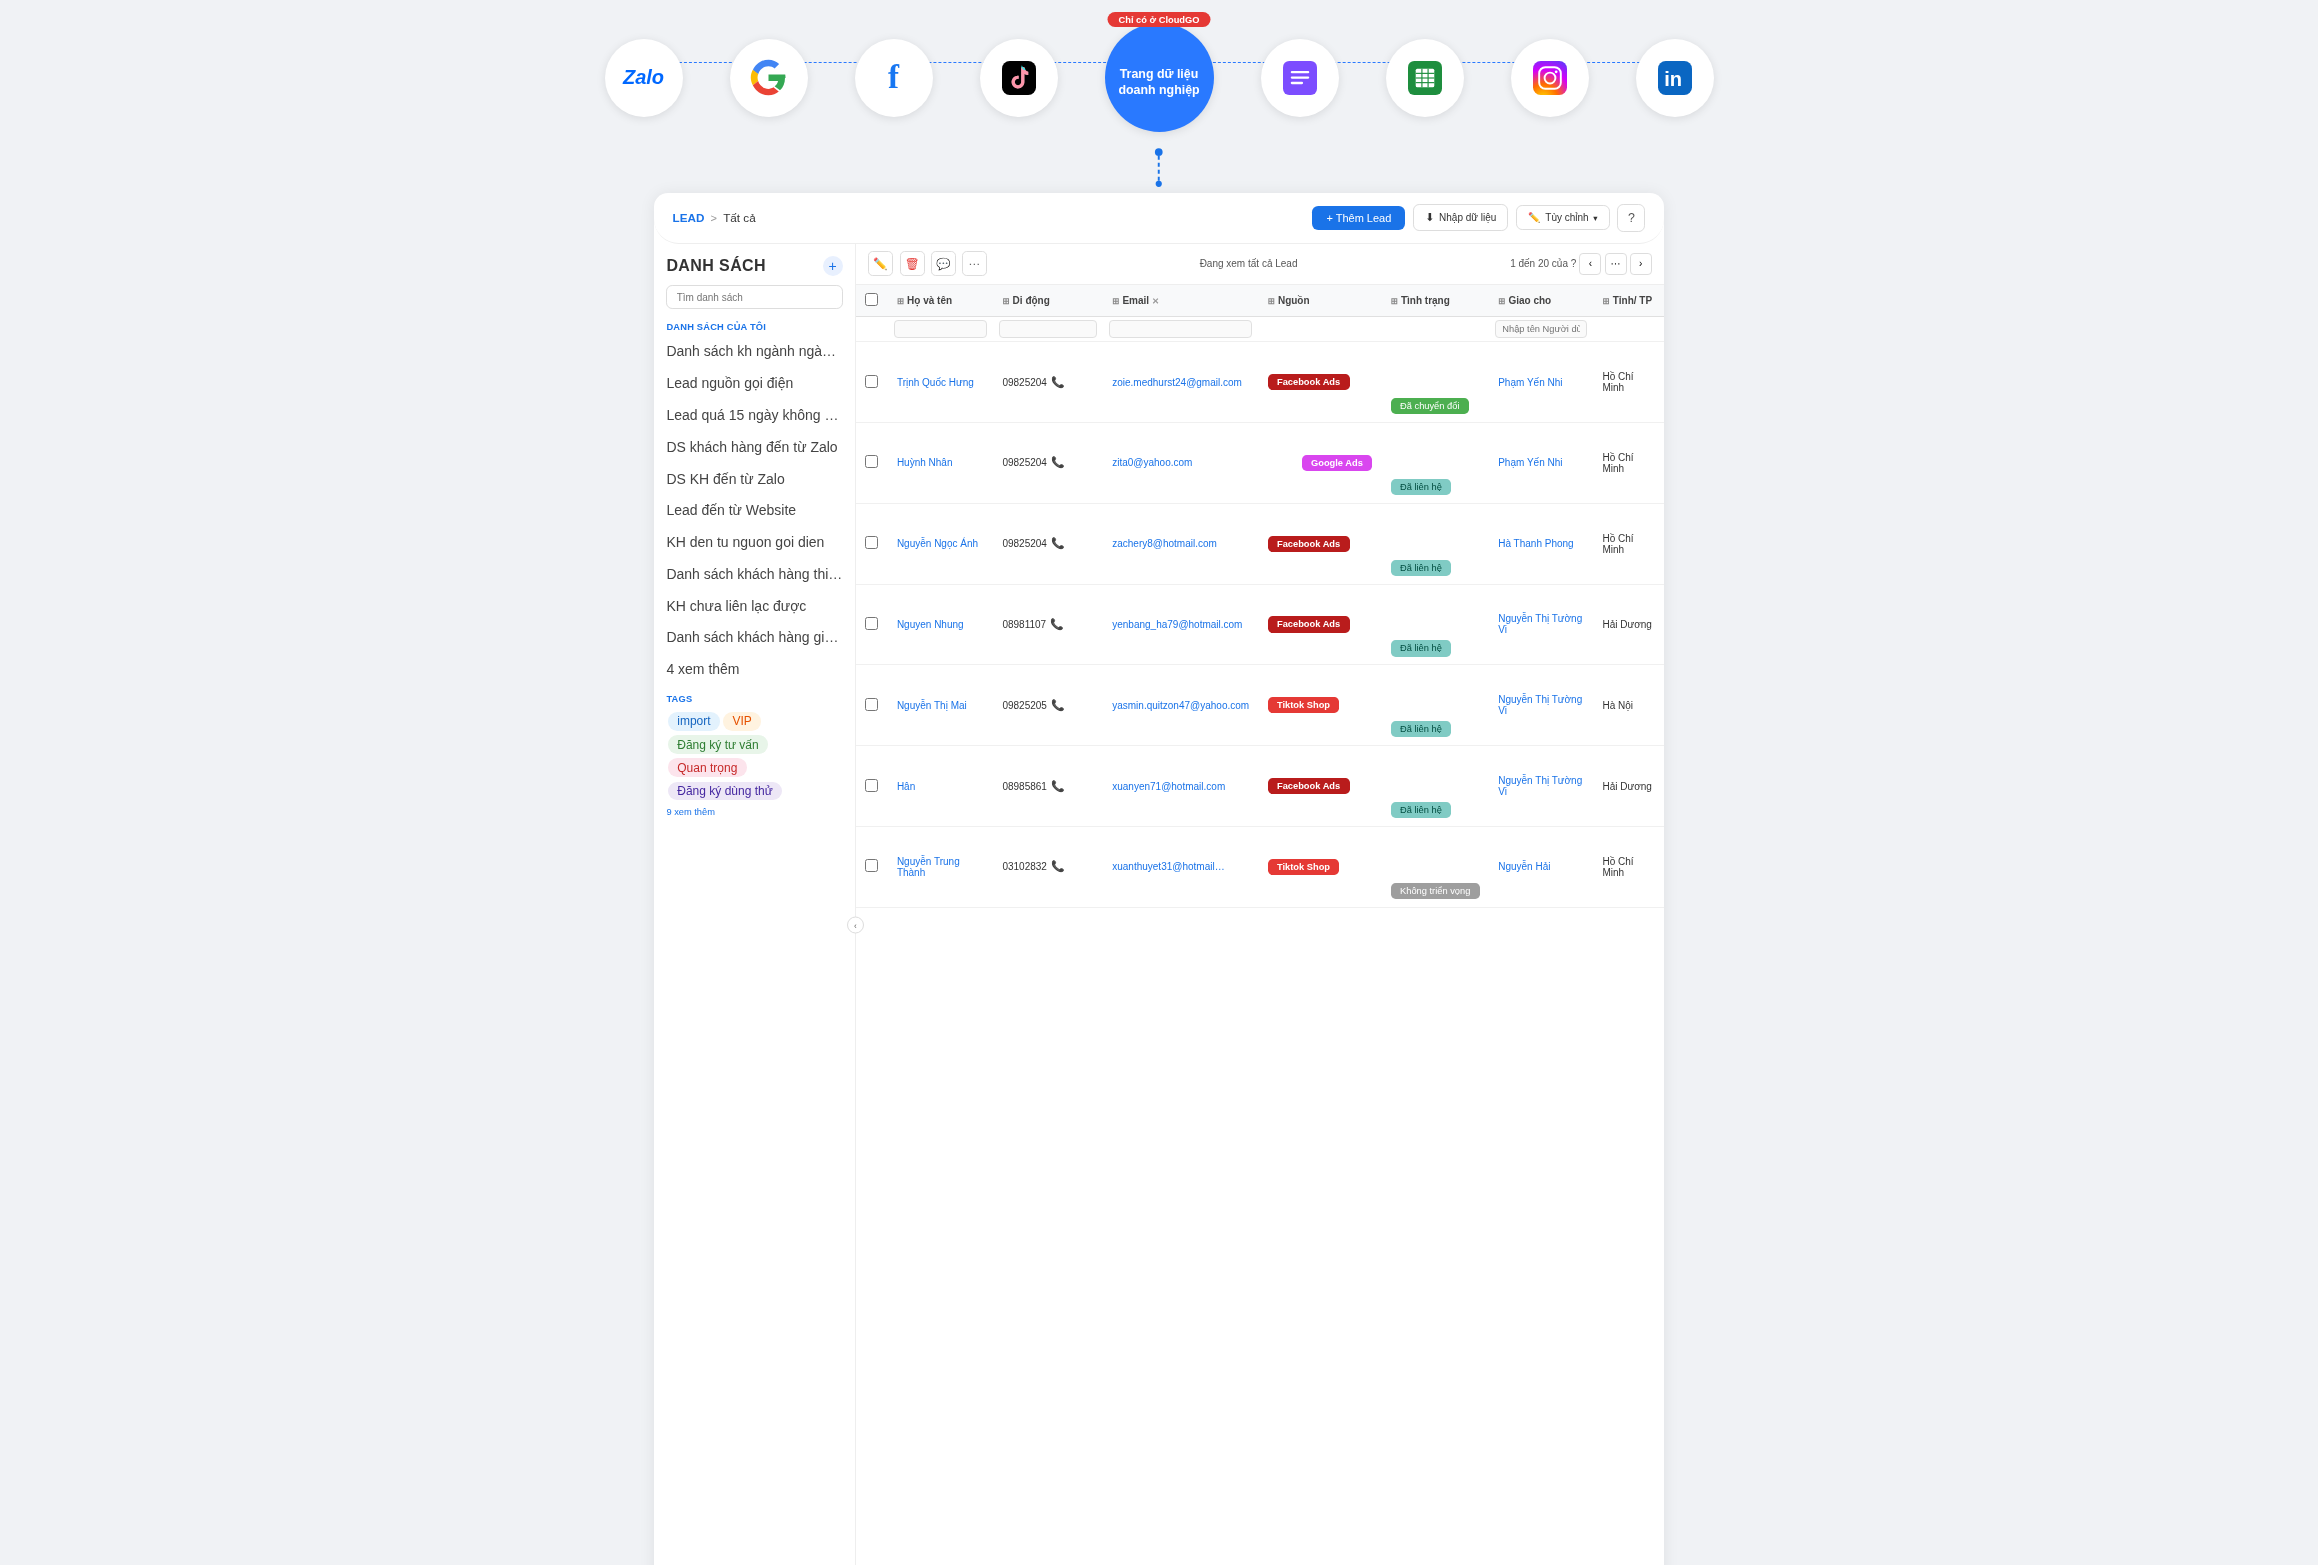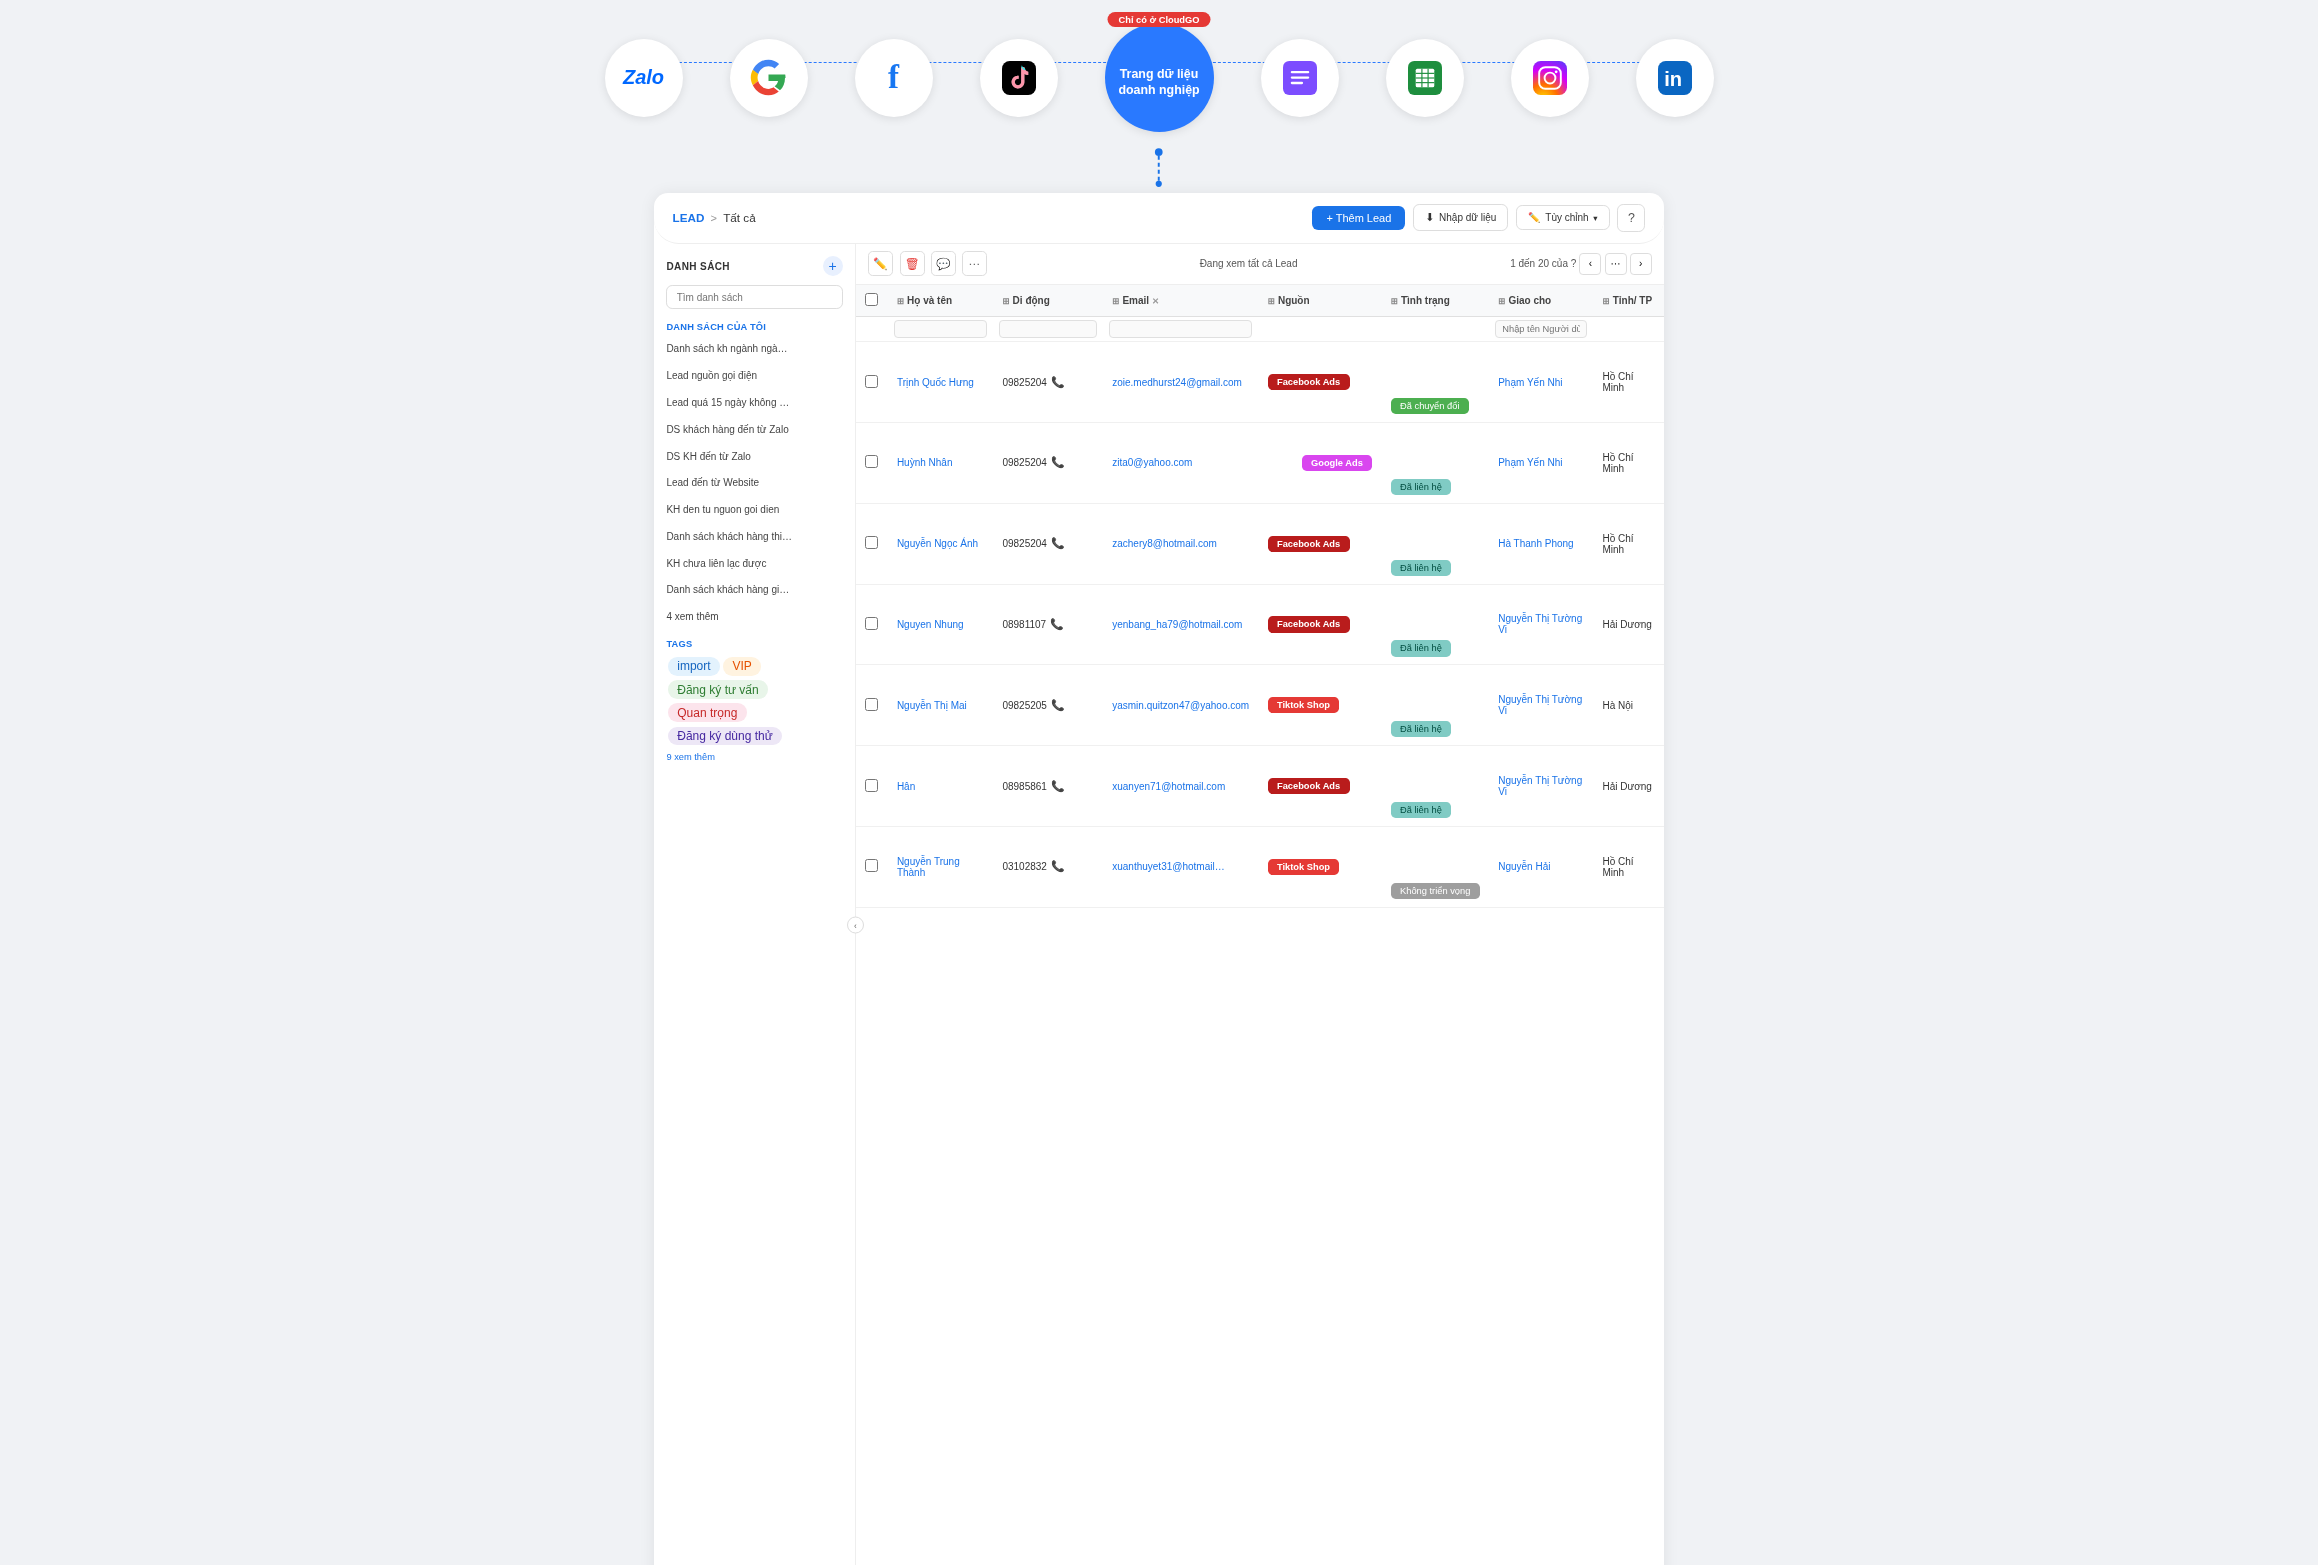--- a/index.html
+++ b/index.html
@@ -186,21 +186,21 @@
 
     .sidebar-header {
       display: flex;
       align-items: center;
       justify-content: space-between;
       margin-bottom: 9.3px;
     }
 
     .sidebar-title {
       font-weight: 700;
-      font-size: 10px;
+      font-size: 16px;
       color: #333;
       letter-spacing: 0.4px;
     }
 
     .sidebar-add-btn {
       width: 20px;
       height: 20px;
       border-radius: 50%;
       background: #e8f0fe;
       color: #1a73e8;
@@ -226,21 +226,21 @@
 
     .section-label {
       font-size: 9.3px;
       font-weight: 700;
       color: #1a73e8;
       margin-bottom: 6.2px;
       letter-spacing: 0.2px;
     }
 
     .sidebar-item {
-      font-size: 10px;
+      font-size: 14px;
       color: #444;
       padding: 3.9px 0;
       cursor: pointer;
       white-space: nowrap;
       overflow: hidden;
       text-overflow: ellipsis;
       margin-top: 8px;
     }
 
     .tags-section { margin-top: 12.4px; }

